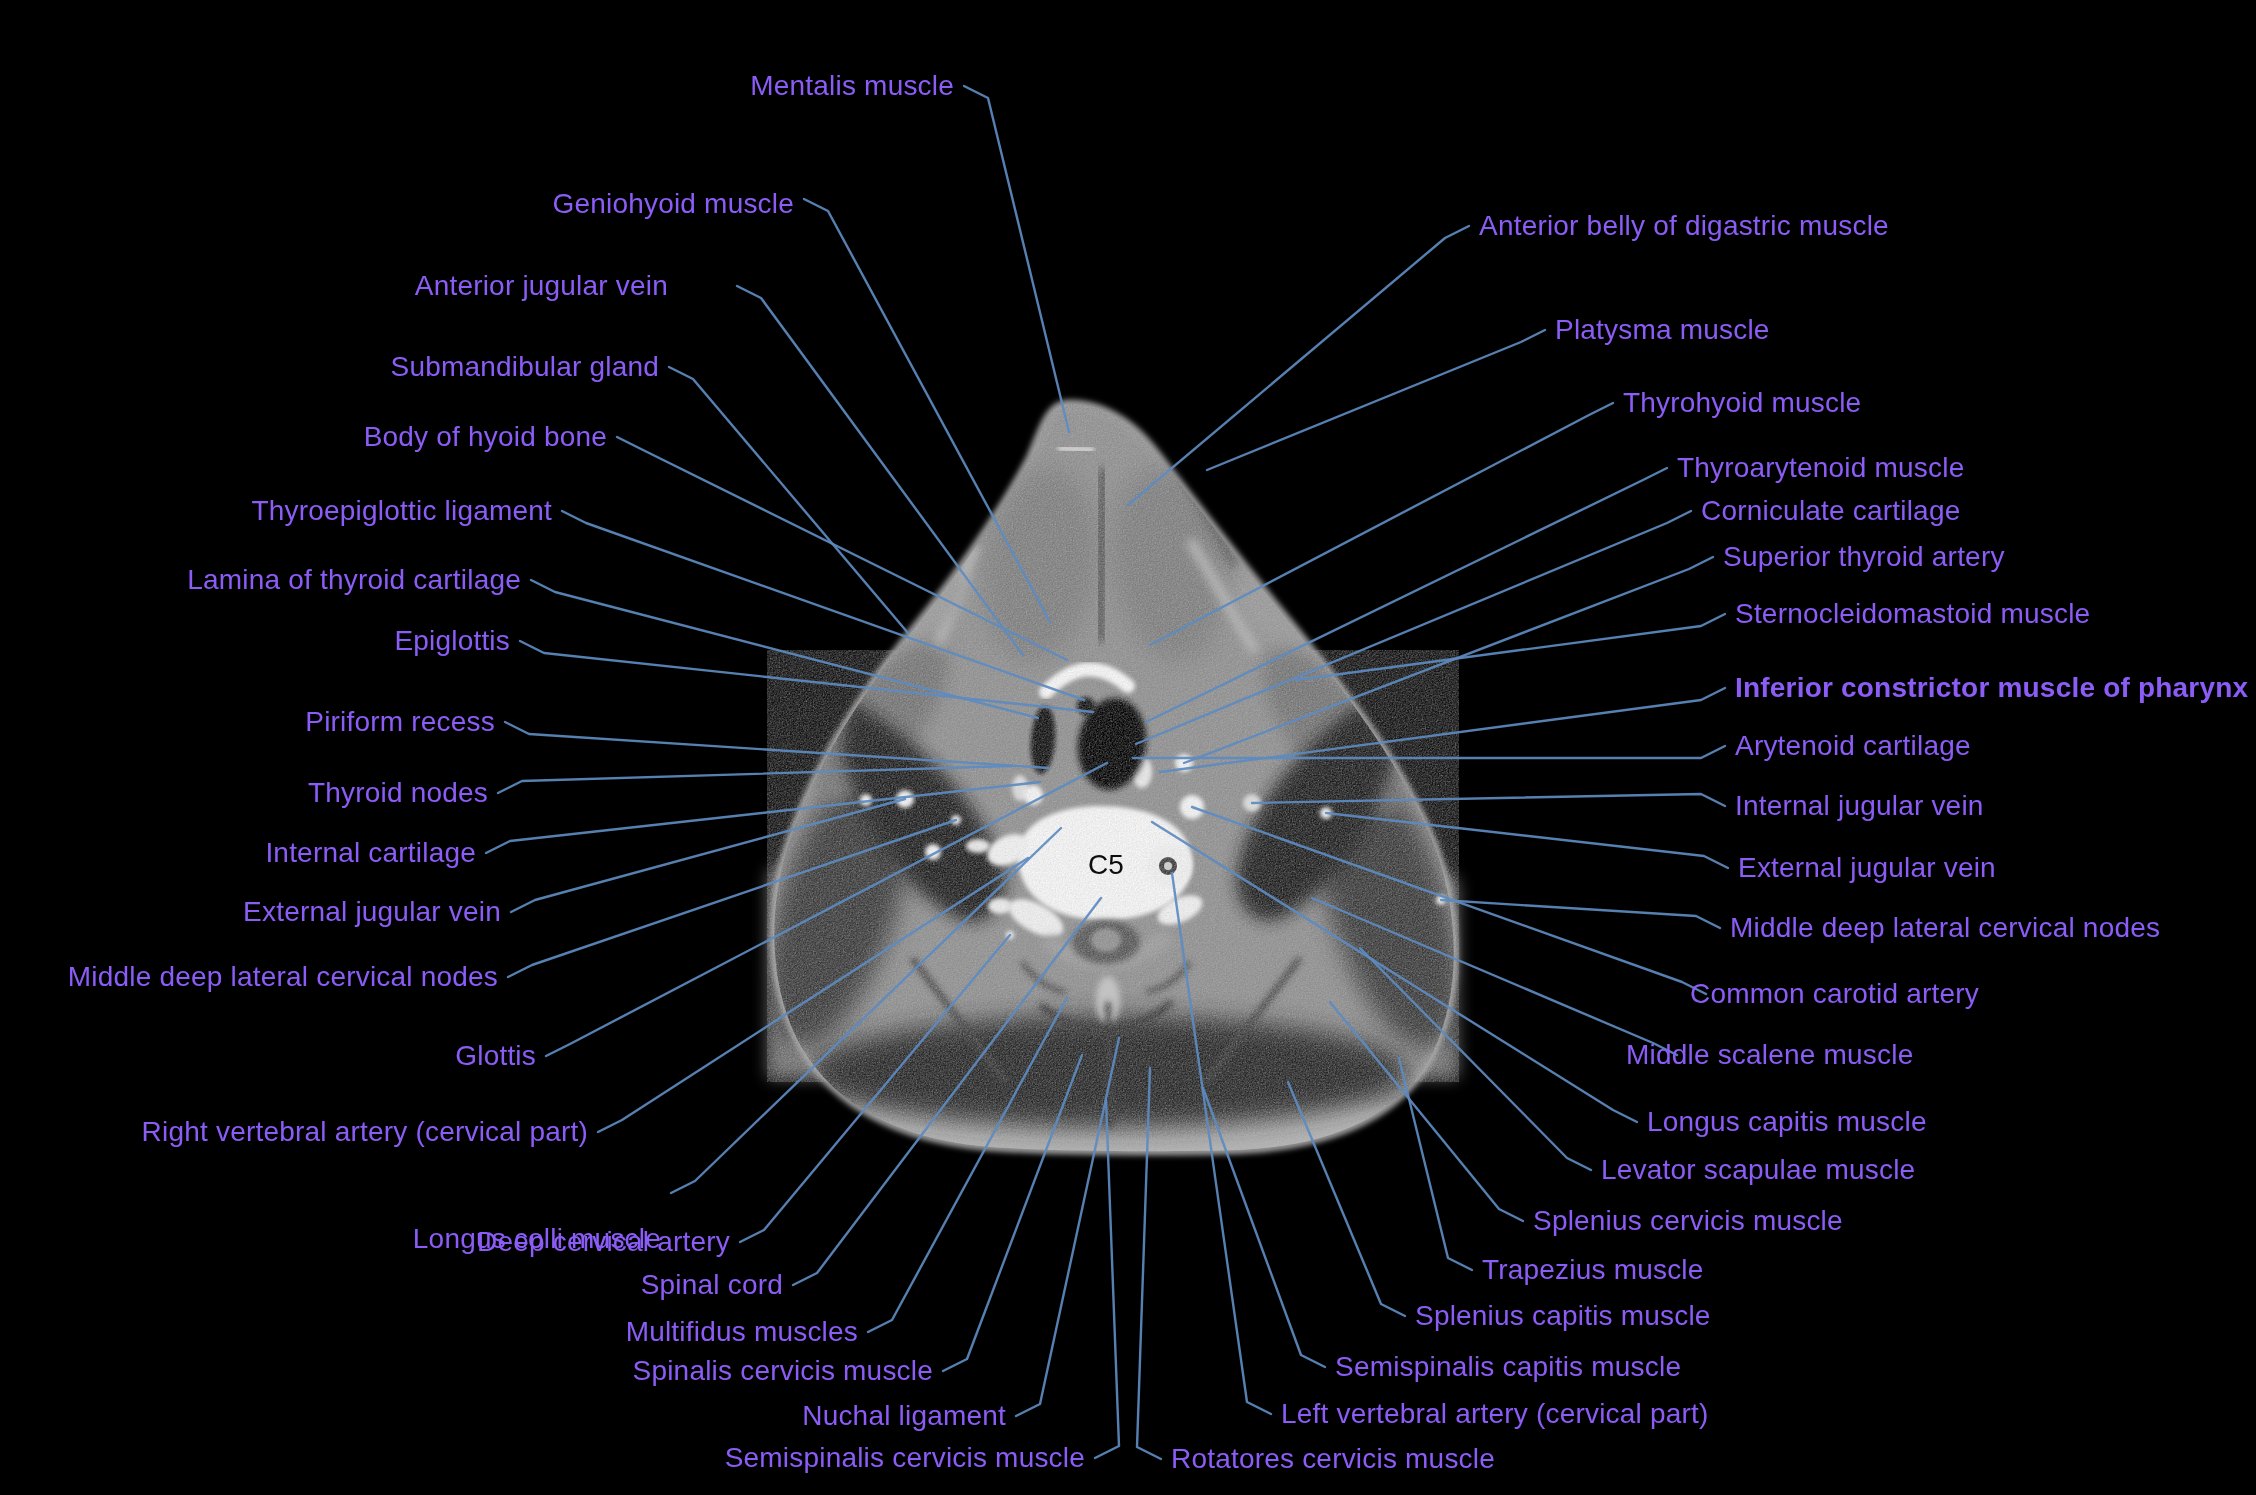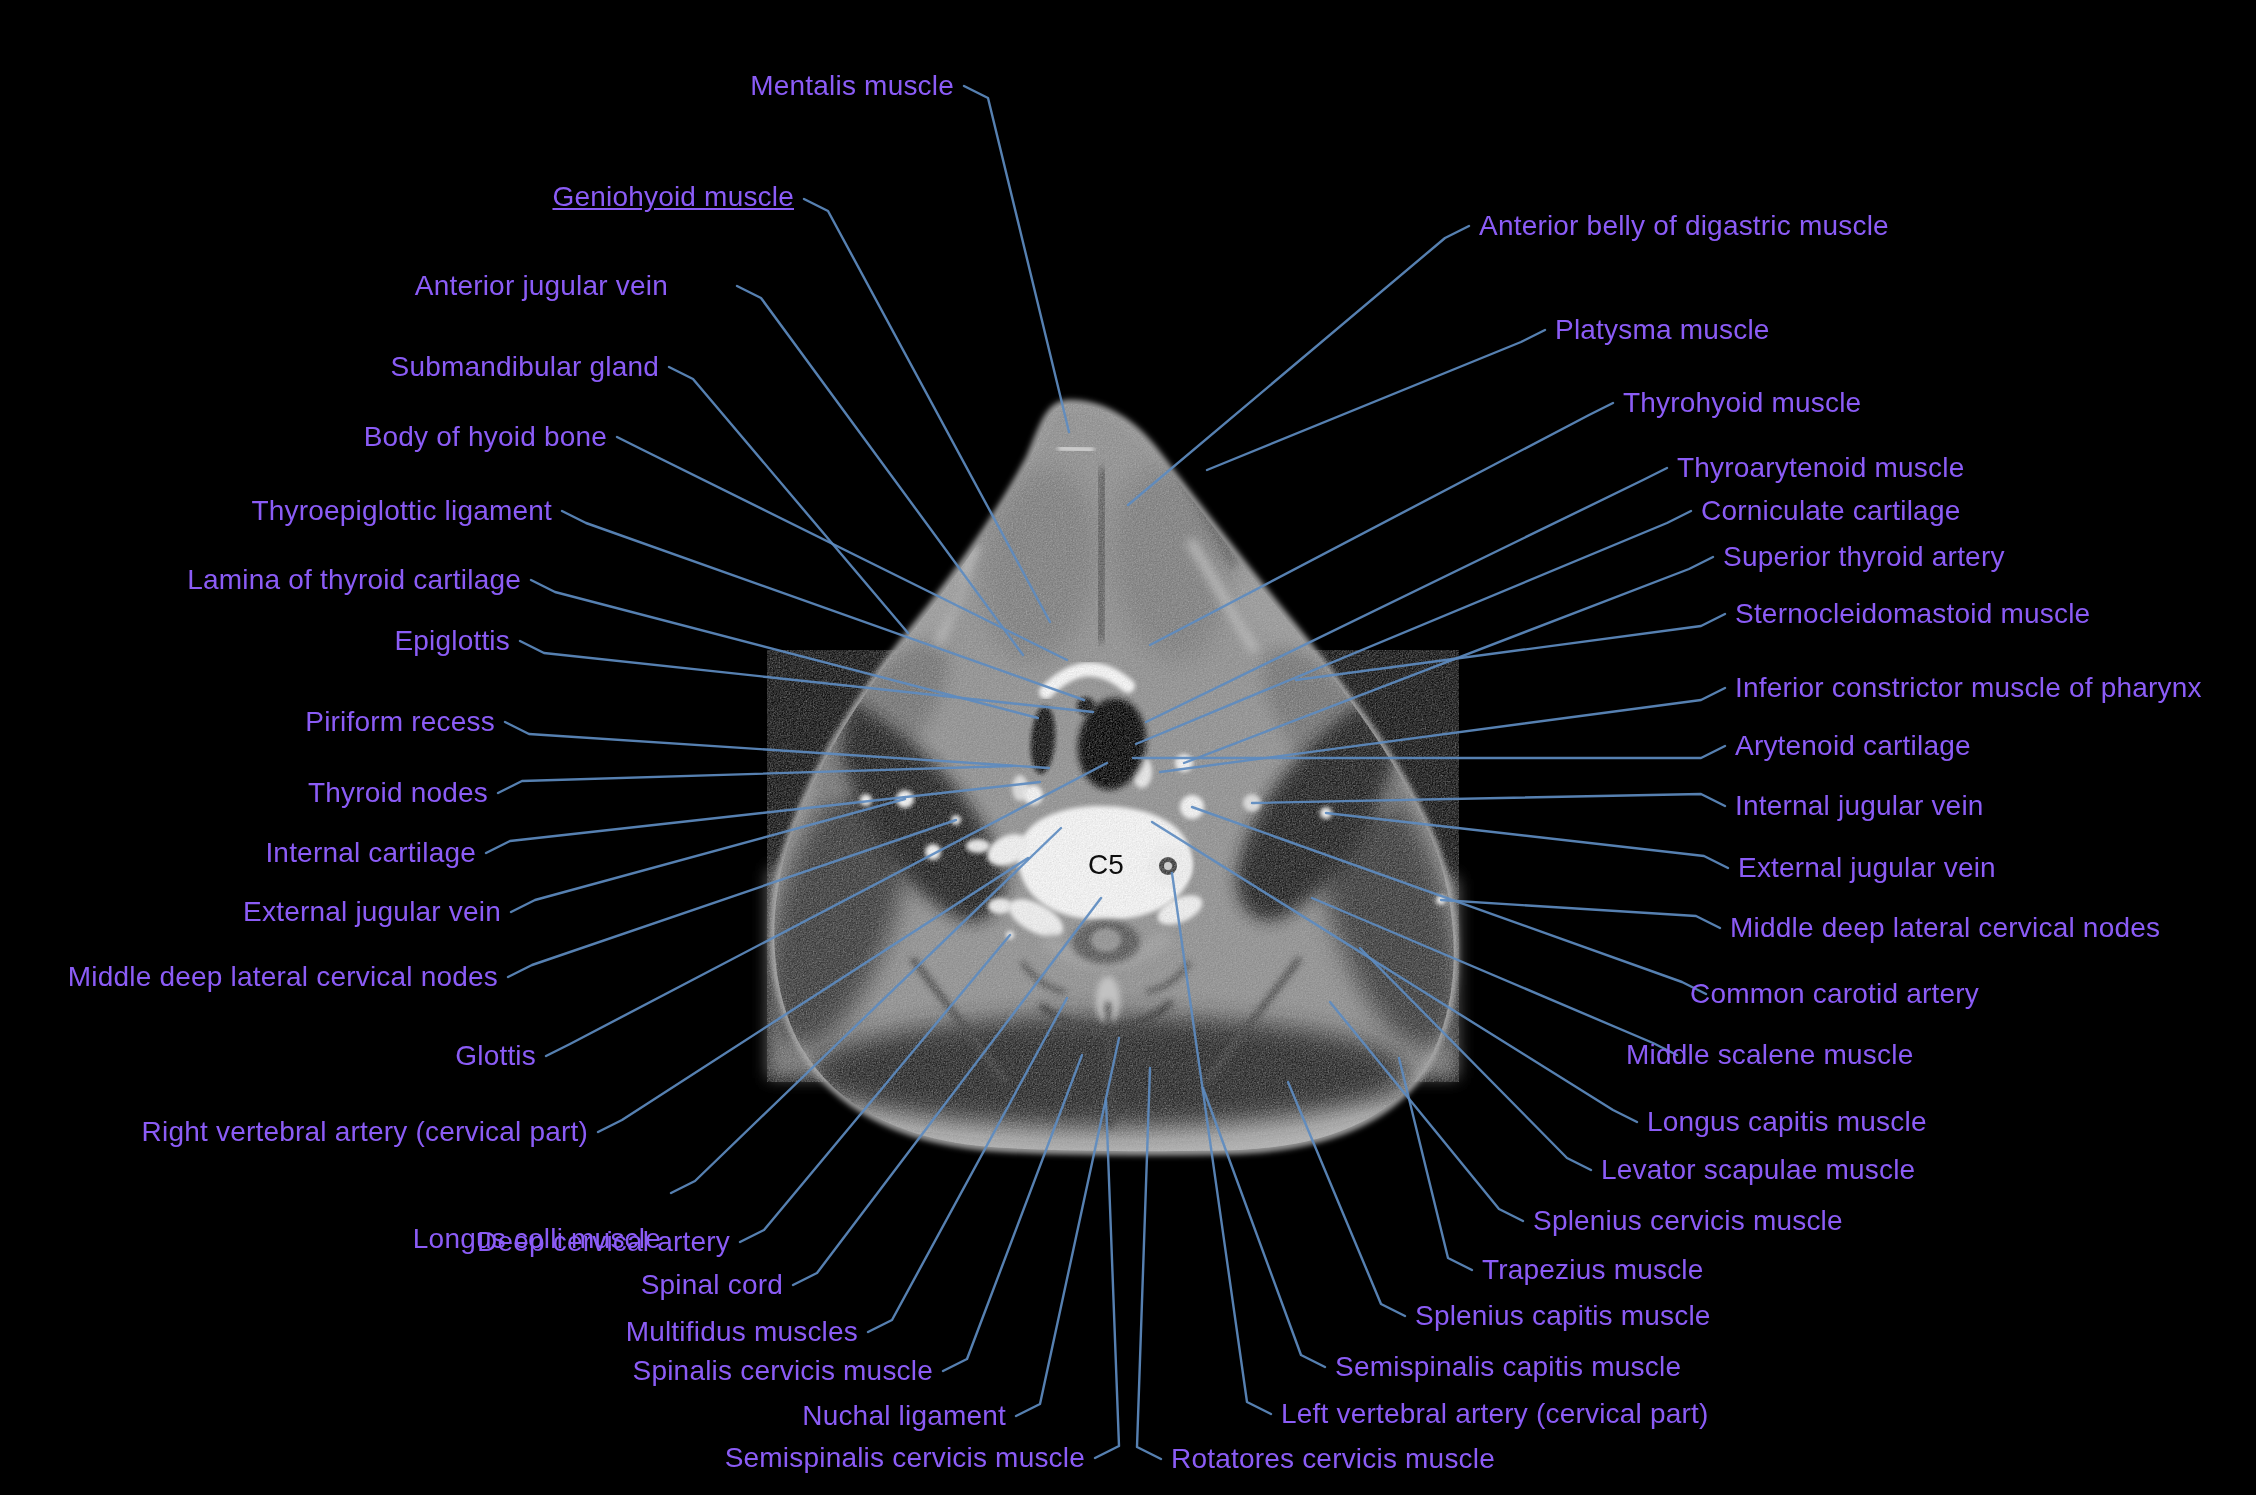--- a/index.html
+++ b/index.html
@@ -221,21 +221,21 @@
         <polyline points="1325,1367 1301,1355 1203,1088" fill="none" stroke="#5d8bc0" stroke-width="2.4" stroke-linecap="round" stroke-linejoin="round" opacity="0.92"></polyline>
         <polyline points="1271,1414 1247,1402 1172,873" fill="none" stroke="#5d8bc0" stroke-width="2.4" stroke-linecap="round" stroke-linejoin="round" opacity="0.92"></polyline>
         <polyline points="1161,1459 1137,1447 1150,1068" fill="none" stroke="#5d8bc0" stroke-width="2.4" stroke-linecap="round" stroke-linejoin="round" opacity="0.92"></polyline>
       </g>
 
     <text x="1106" y="874" text-anchor="middle" class="vertebra-text">C5</text>
   </svg>
 
   <div id="labels">
       <div class="anatomy-label left" style="right: 1302px; top: 67px;">Mentalis muscle</div>
-      <div class="anatomy-label left" style="right: 1462px; top: 178px; text-decoration: underline;">Geniohyoid muscle</div>
+      <div class="anatomy-label left" style="right: 1462px; top: 185px;">Geniohyoid muscle</div>
       <div class="anatomy-label left" style="right: 1588px; top: 267px;">Anterior jugular vein</div>
       <div class="anatomy-label left" style="right: 1597px; top: 348px;">Submandibular gland</div>
       <div class="anatomy-label left" style="right: 1649px; top: 418px;">Body of hyoid bone</div>
       <div class="anatomy-label left" style="right: 1704px; top: 492px;">Thyroepiglottic ligament</div>
       <div class="anatomy-label left" style="right: 1735px; top: 561px; margin-left: 9px;">Lamina of thyroid cartilage</div>
       <div class="anatomy-label left" style="right: 1746px; top: 622px;">Epiglottis</div>
       <div class="anatomy-label left" style="right: 1761px; top: 703px;">Piriform recess</div>
       <div class="anatomy-label left" style="right: 1768px; top: 774px;">Thyroid nodes</div>
       <div class="anatomy-label left" style="right: 1780px; top: 834px;">Internal cartilage</div>
       <div class="anatomy-label left" style="right: 1755px; top: 893px;">External jugular vein</div>
@@ -249,21 +249,21 @@
       <div class="anatomy-label left" style="right: 1323px; top: 1352px;">Spinalis cervicis muscle</div>
       <div class="anatomy-label left" style="right: 1250px; top: 1397px;">Nuchal ligament</div>
       <div class="anatomy-label left" style="right: 1171px; top: 1439px;">Semispinalis cervicis muscle</div>
       <div class="anatomy-label right" style="left: 1479px; top: 207px;">Anterior belly of digastric muscle</div>
       <div class="anatomy-label right" style="left: 1555px; top: 311px;">Platysma muscle</div>
       <div class="anatomy-label right" style="left: 1623px; top: 384px;">Thyrohyoid muscle</div>
       <div class="anatomy-label right" style="left: 1677px; top: 449px;">Thyroarytenoid muscle</div>
       <div class="anatomy-label right" style="left: 1701px; top: 492px;">Corniculate cartilage</div>
       <div class="anatomy-label right" style="left: 1723px; top: 538px;">Superior thyroid artery</div>
       <div class="anatomy-label right" style="left: 1735px; top: 595px;">Sternocleidomastoid muscle</div>
-      <div class="anatomy-label right" style="left: 1735px; top: 669px;">Inferior constrictor muscle of pharynx</div>
+      <div class="anatomy-label right" style="left: 1735px; top: 669px; font-weight: bold;">Inferior constrictor muscle of pharynx</div>
       <div class="anatomy-label right" style="left: 1735px; top: 727px;">Arytenoid cartilage</div>
       <div class="anatomy-label right" style="left: 1735px; top: 787px;">Internal jugular vein</div>
       <div class="anatomy-label right" style="left: 1738px; top: 849px;">External jugular vein</div>
       <div class="anatomy-label right" style="left: 1730px; top: 909px;">Middle deep lateral cervical nodes</div>
       <div class="anatomy-label right" style="left: 1690px; top: 975px;">Common carotid artery</div>
       <div class="anatomy-label right" style="left: 1626px; top: 1036px;">Middle scalene muscle</div>
       <div class="anatomy-label right" style="left: 1647px; top: 1103px;">Longus capitis muscle</div>
       <div class="anatomy-label right" style="left: 1601px; top: 1151px;">Levator scapulae muscle</div>
       <div class="anatomy-label right" style="left: 1533px; top: 1202px;">Splenius cervicis muscle</div>
       <div class="anatomy-label right" style="left: 1482px; top: 1251px;">Trapezius muscle</div>

